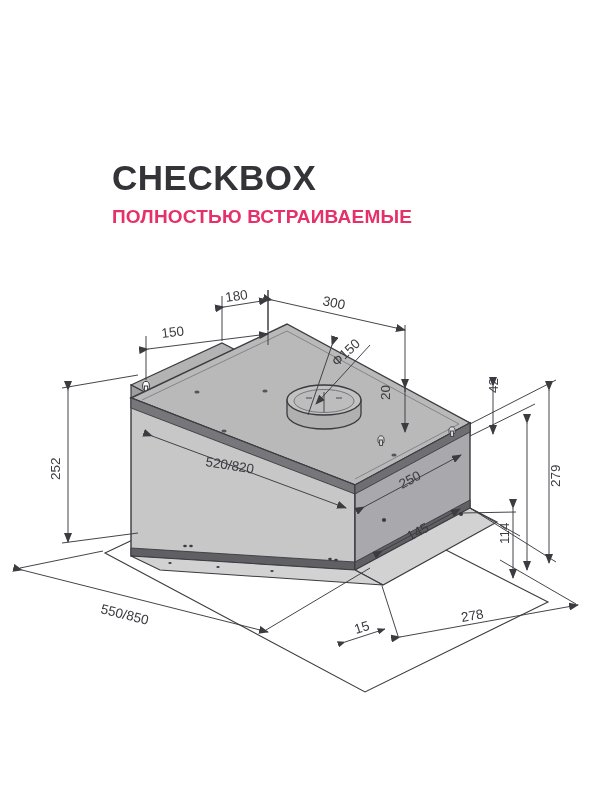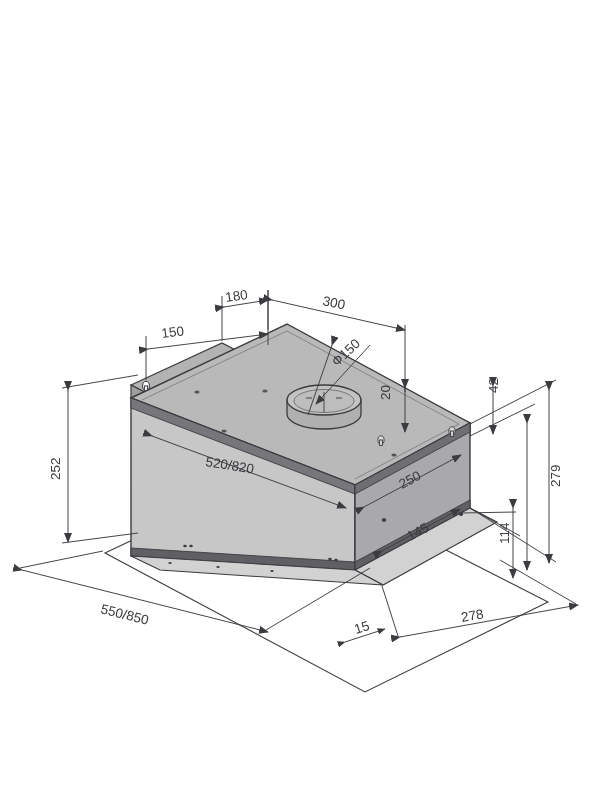--- a/index.html
+++ b/index.html
@@ -66,20 +66,24 @@
     font-size: 13.5px;
     fill: #3b3b40;
     font-weight: normal;
   }
 </style>
 </head>
 <body>
 
 <div id="page">
 
+  <div class="header">
+    <div class="brand-title">CHECKBOX</div>
+    <div class="brand-subtitle">ПОЛНОСТЬЮ ВСТРАИВАЕМЫЕ</div>
+  </div>
 
   <div class="drawing-wrap">
     <svg class="tech" viewBox="0 0 600 800">
       <defs>
         <marker id="ar" markerWidth="10" markerHeight="8" refX="9" refY="4" orient="auto" markerUnits="userSpaceOnUse">
           <path d="M0,0 L10,4 L0,8 z" fill="#3b3b40"></path>
         </marker>
         <marker id="arS" markerWidth="8" markerHeight="6.5" refX="7.4" refY="3.25" orient="auto" markerUnits="userSpaceOnUse">
           <path d="M0,0 L8,3.25 L0,6.5 z" fill="#3b3b40"></path>
         </marker>

